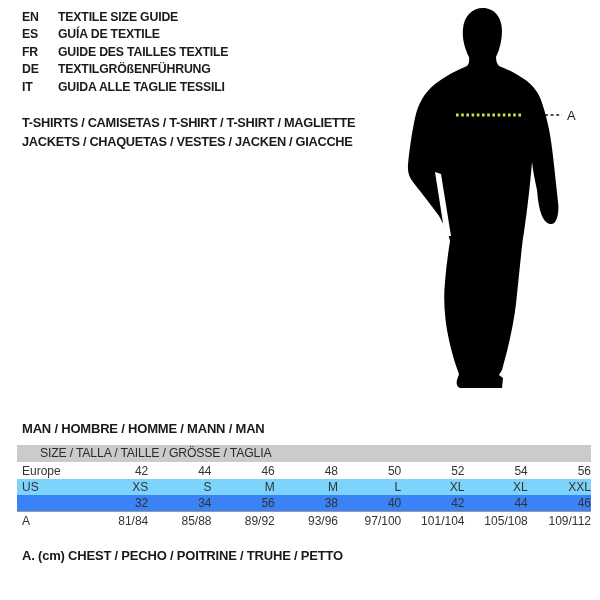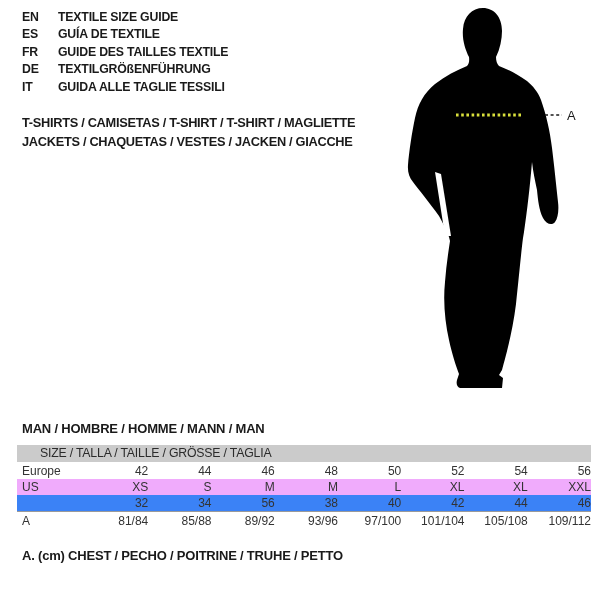--- a/index.html
+++ b/index.html
@@ -18,21 +18,21 @@
   .figure-wrap{position:absolute;left:405px;top:4px;width:185px;height:388px;}
   
   .section-title{position:absolute;left:22px;top:421px;font-weight:700;font-size:13px;letter-spacing:-0.2px;}
   
   .size-table{position:absolute;left:17px;top:445px;width:574px;font-size:12px;color:#333;}
   .tbl-header{background:#cbcbcb;height:17px;line-height:17px;padding-left:23px;font-size:12.3px;color:#2b2b2b;letter-spacing:-0.2px;}
   .tbl-row{display:grid;grid-template-columns:68px repeat(8,1fr);align-items:center;}
   .tbl-row .rlabel{padding-left:5px;text-align:left;}
   .tbl-row .cell{text-align:right;}
   .row-1{height:17px;background:#ffffff;gap:44px;}
-  .row-2{height:16px;background:#f0abfc;}
+  .row-2{height:16px;background:#7dd3fc;}
   .row-3{height:16px;background:#3b82f6;}
   .row-4{height:18px;background:#ffffff;border-top:1px solid #9a9a9a;}
   
   .footnote{position:absolute;left:22px;top:548px;font-weight:700;font-size:13px;letter-spacing:-0.2px;}
 </style>
 </head>
 <body>
 
 <div id="canvas">
 

